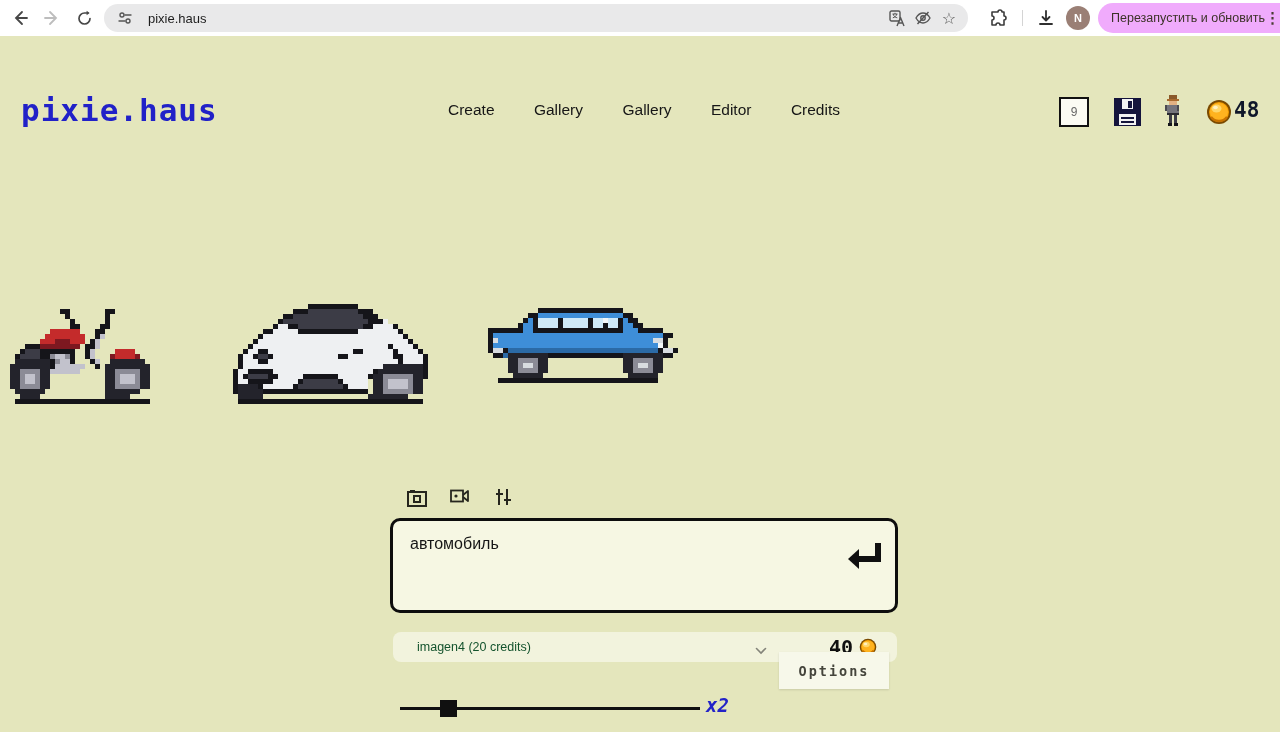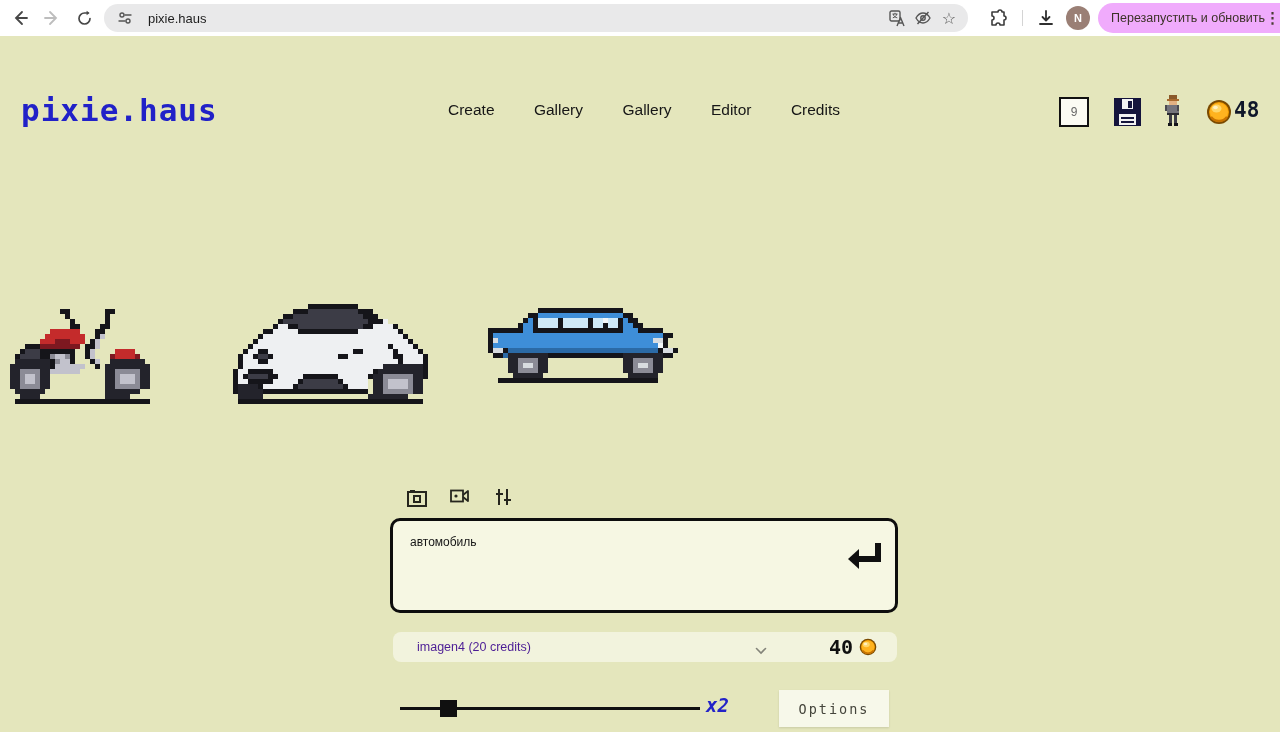--- a/index.html
+++ b/index.html
@@ -31,33 +31,33 @@
   .queue-box { position:absolute; left:1059px; top:61px; width:30px; height:30px; background:#fbfbf3; border:2px solid #111; display:flex; align-items:center; justify-content:center; font-size:12px; color:#666; }
   .hdr-ic { position:absolute; }
   .credits-num { position:absolute; left:1234px; top:62px; font-size:21px; color:#0f172a; }
 
   
   .sprite { position:absolute; }
 
   
   .tool-ic { position:absolute; top:452px; width:20px; height:20px; cursor:pointer; }
   .prompt-box { position:absolute; left:390px; top:482px; width:508px; height:95px; background:#f6f7e3; border:3px solid #0d0d0d; border-radius:10px; }
-  .prompt-text { position:absolute; left:17px; top:14px; width:410px; height:60px; background:transparent; border:none; resize:none; outline:none; font-family:"Liberation Sans", sans-serif; font-size:12px; color:#161616; }
+  .prompt-text { position:absolute; left:17px; top:14px; width:410px; height:60px; background:transparent; border:none; resize:none; outline:none; font-family:"Liberation Sans", sans-serif; font-size:16px; color:#161616; }
   .enter-btn { position:absolute; right:12px; top:16px; width:40px; height:38px; cursor:pointer; }
 
   .model-row { position:absolute; left:393px; top:596px; width:504px; height:30px; background:#f2f3dd; border-radius:8px; display:flex; align-items:center; }
-  .model-label { font-size:12.5px; color:#4c1d95; margin-left:24px; }
+  .model-label { font-size:12.5px; color:#14532d; margin-left:24px; }
   .model-chevron { position:absolute; left:362px; top:9px; }
   .cost-num { position:absolute; right:44px; top:3px; font-size:20px; color:#101010; }
   .cost-coin { position:absolute; right:20px; top:6px; }
 
   .slider-track { position:absolute; left:400px; top:671px; width:300px; height:3px; background:#101010; cursor:pointer; }
   .slider-thumb { position:absolute; left:440px; top:664px; width:17px; height:17px; background:#101010; cursor:pointer; }
   .scale-label { position:absolute; left:706px; top:658px; font-size:19px; font-style:italic; color:#2323c8; }
-  .options-btn { position:absolute; left:779px; top:654px; width:110px; height:37px; background:#f7f8ea; border:none; border-radius:0; box-shadow:0 1px 2px rgba(0,0,0,0.12); font-family:"DejaVu Sans Mono", monospace; font-weight:400; font-size:13.5px; letter-spacing:2px; color:#45453c; cursor:pointer; }
+  .options-btn { position:absolute; left:779px; top:616px; width:110px; height:37px; background:#f7f8ea; border:none; border-radius:0; box-shadow:0 1px 2px rgba(0,0,0,0.12); font-family:"DejaVu Sans Mono", monospace; font-weight:700; font-size:13.5px; letter-spacing:2px; color:#45453c; cursor:pointer; }
 </style>
 </head>
 <body>
 
 <div class="chrome">
   <div class="nav-btn" style="left:6px">
     <span>
       <svg width="18" height="18" viewBox="0 0 18 18">
           <path d="M11 3 L5 9 L11 15 M5 9 H16" stroke="#474747" stroke-width="1.8" fill="none" stroke-linecap="round"></path>
         </svg>

